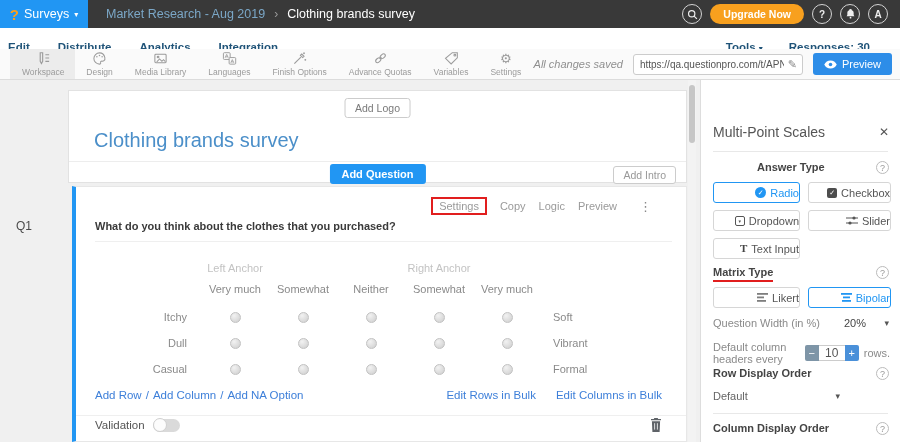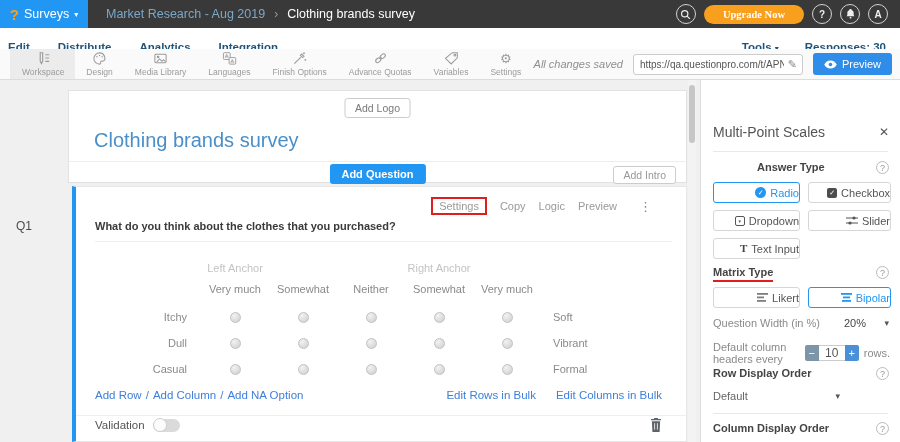--- a/index.html
+++ b/index.html
@@ -12,24 +12,24 @@
   .logo-area { width:88px; height:28px; background:#2196f3; display:flex; align-items:center; justify-content:center; gap:5px; cursor:pointer; }
   .logo-glyph { color:#f8a01e; font-weight:700; font-size:15px; line-height:1; }
   .product { color:#fff; font-size:12.5px; }
   .caret-sm { font-size:8px; color:#fff; }
   .breadcrumb { display:flex; align-items:center; gap:9px; margin-left:18px; font-size:12.5px; }
   .bc-parent { color:#7ba7c7; cursor:pointer; }
   .bc-sep { color:#9a9a9a; font-size:12px; }
   .bc-current { color:#fff; }
   .topbar-right { margin-left:auto; display:flex; align-items:center; gap:8px; padding-right:12px; }
   .circle-btn { width:20px; height:20px; border:1.4px solid #d4d4d4; border-radius:50%; display:flex; align-items:center; justify-content:center; color:#eee; font-size:10px; font-weight:700; cursor:pointer; background:transparent; }
-  .upgrade-btn { background:#f8a01e; color:#fff; border:none; border-radius:10px; font-size:10.5px; font-weight:700; padding:4px 19px; cursor:pointer; font-family:Liberation Serif, serif; }
-
-  
-  .navbar { position:absolute; left:0; top:28px; width:900px; height:39px; background:#fff; border-bottom:1px solid #e6e6e6; display:flex; align-items:center; padding:0 14px 0 8px; }
+  .upgrade-btn { background:#f8a01e; color:#fff; border:none; border-radius:10px; font-size:10.5px; font-weight:700; padding:4px 13px; cursor:pointer; font-family:Liberation Sans, sans-serif; }
+
+  
+  .navbar { position:absolute; left:0; top:28px; width:900px; height:39px; background:#fff; border-bottom:1px solid #e6e6e6; display:flex; align-items:center; padding:0 30px 0 8px; }
   .tab { color:#1f5378; font-size:11.5px; font-weight:600; margin-right:28px; cursor:pointer; }
   .tab.active { text-decoration:underline; text-underline-offset:3px; }
   .nav-right { margin-left:auto; display:flex; align-items:center; gap:26px; }
   .tools-link, .responses-link { color:#1f5378; font-size:11.5px; font-weight:600; cursor:pointer; }
 
   
   .toolbar { position:absolute; left:0; top:49px; width:900px; height:31px; background:#fafafa; border-bottom:1px solid #dcdcdc; display:flex; align-items:stretch; padding-left:10px; }
   .tool-item { display:flex; flex-direction:column; align-items:center; justify-content:center; gap:1px; padding:0 11px; cursor:pointer; }
   .tool-item.active { background:#ececec;padding-left:12px; }
   .tool-item svg { display:block; }

